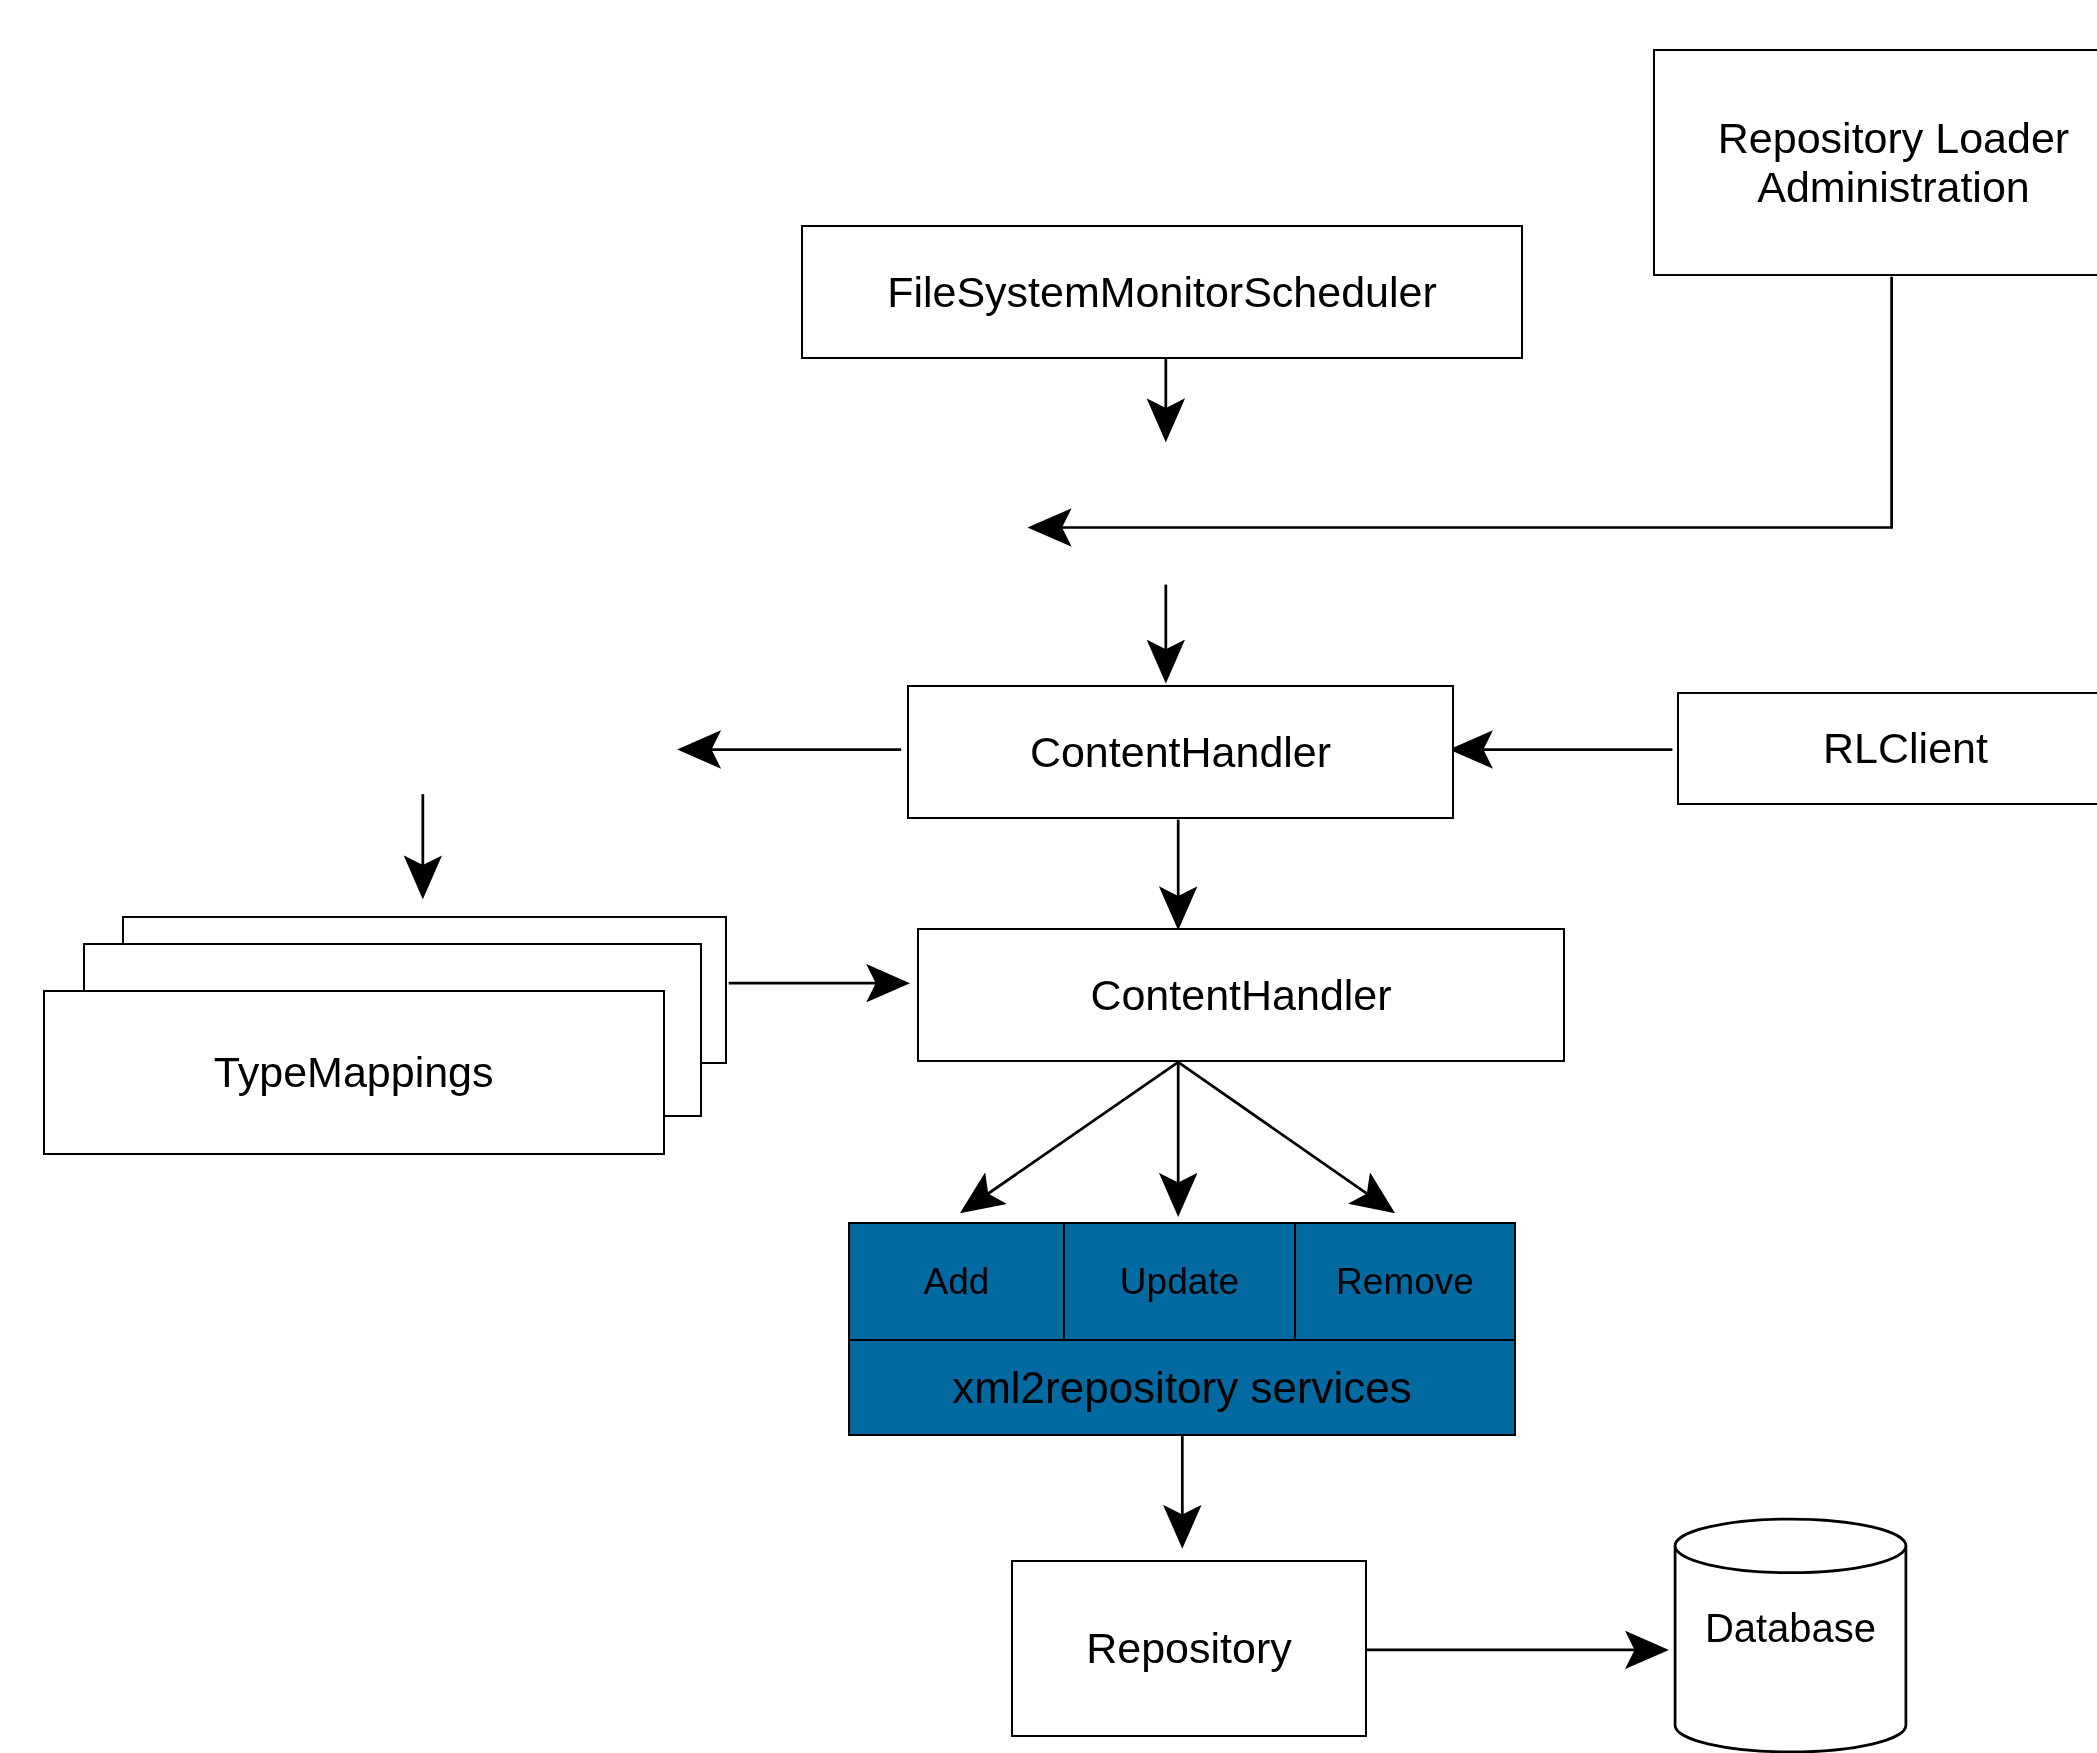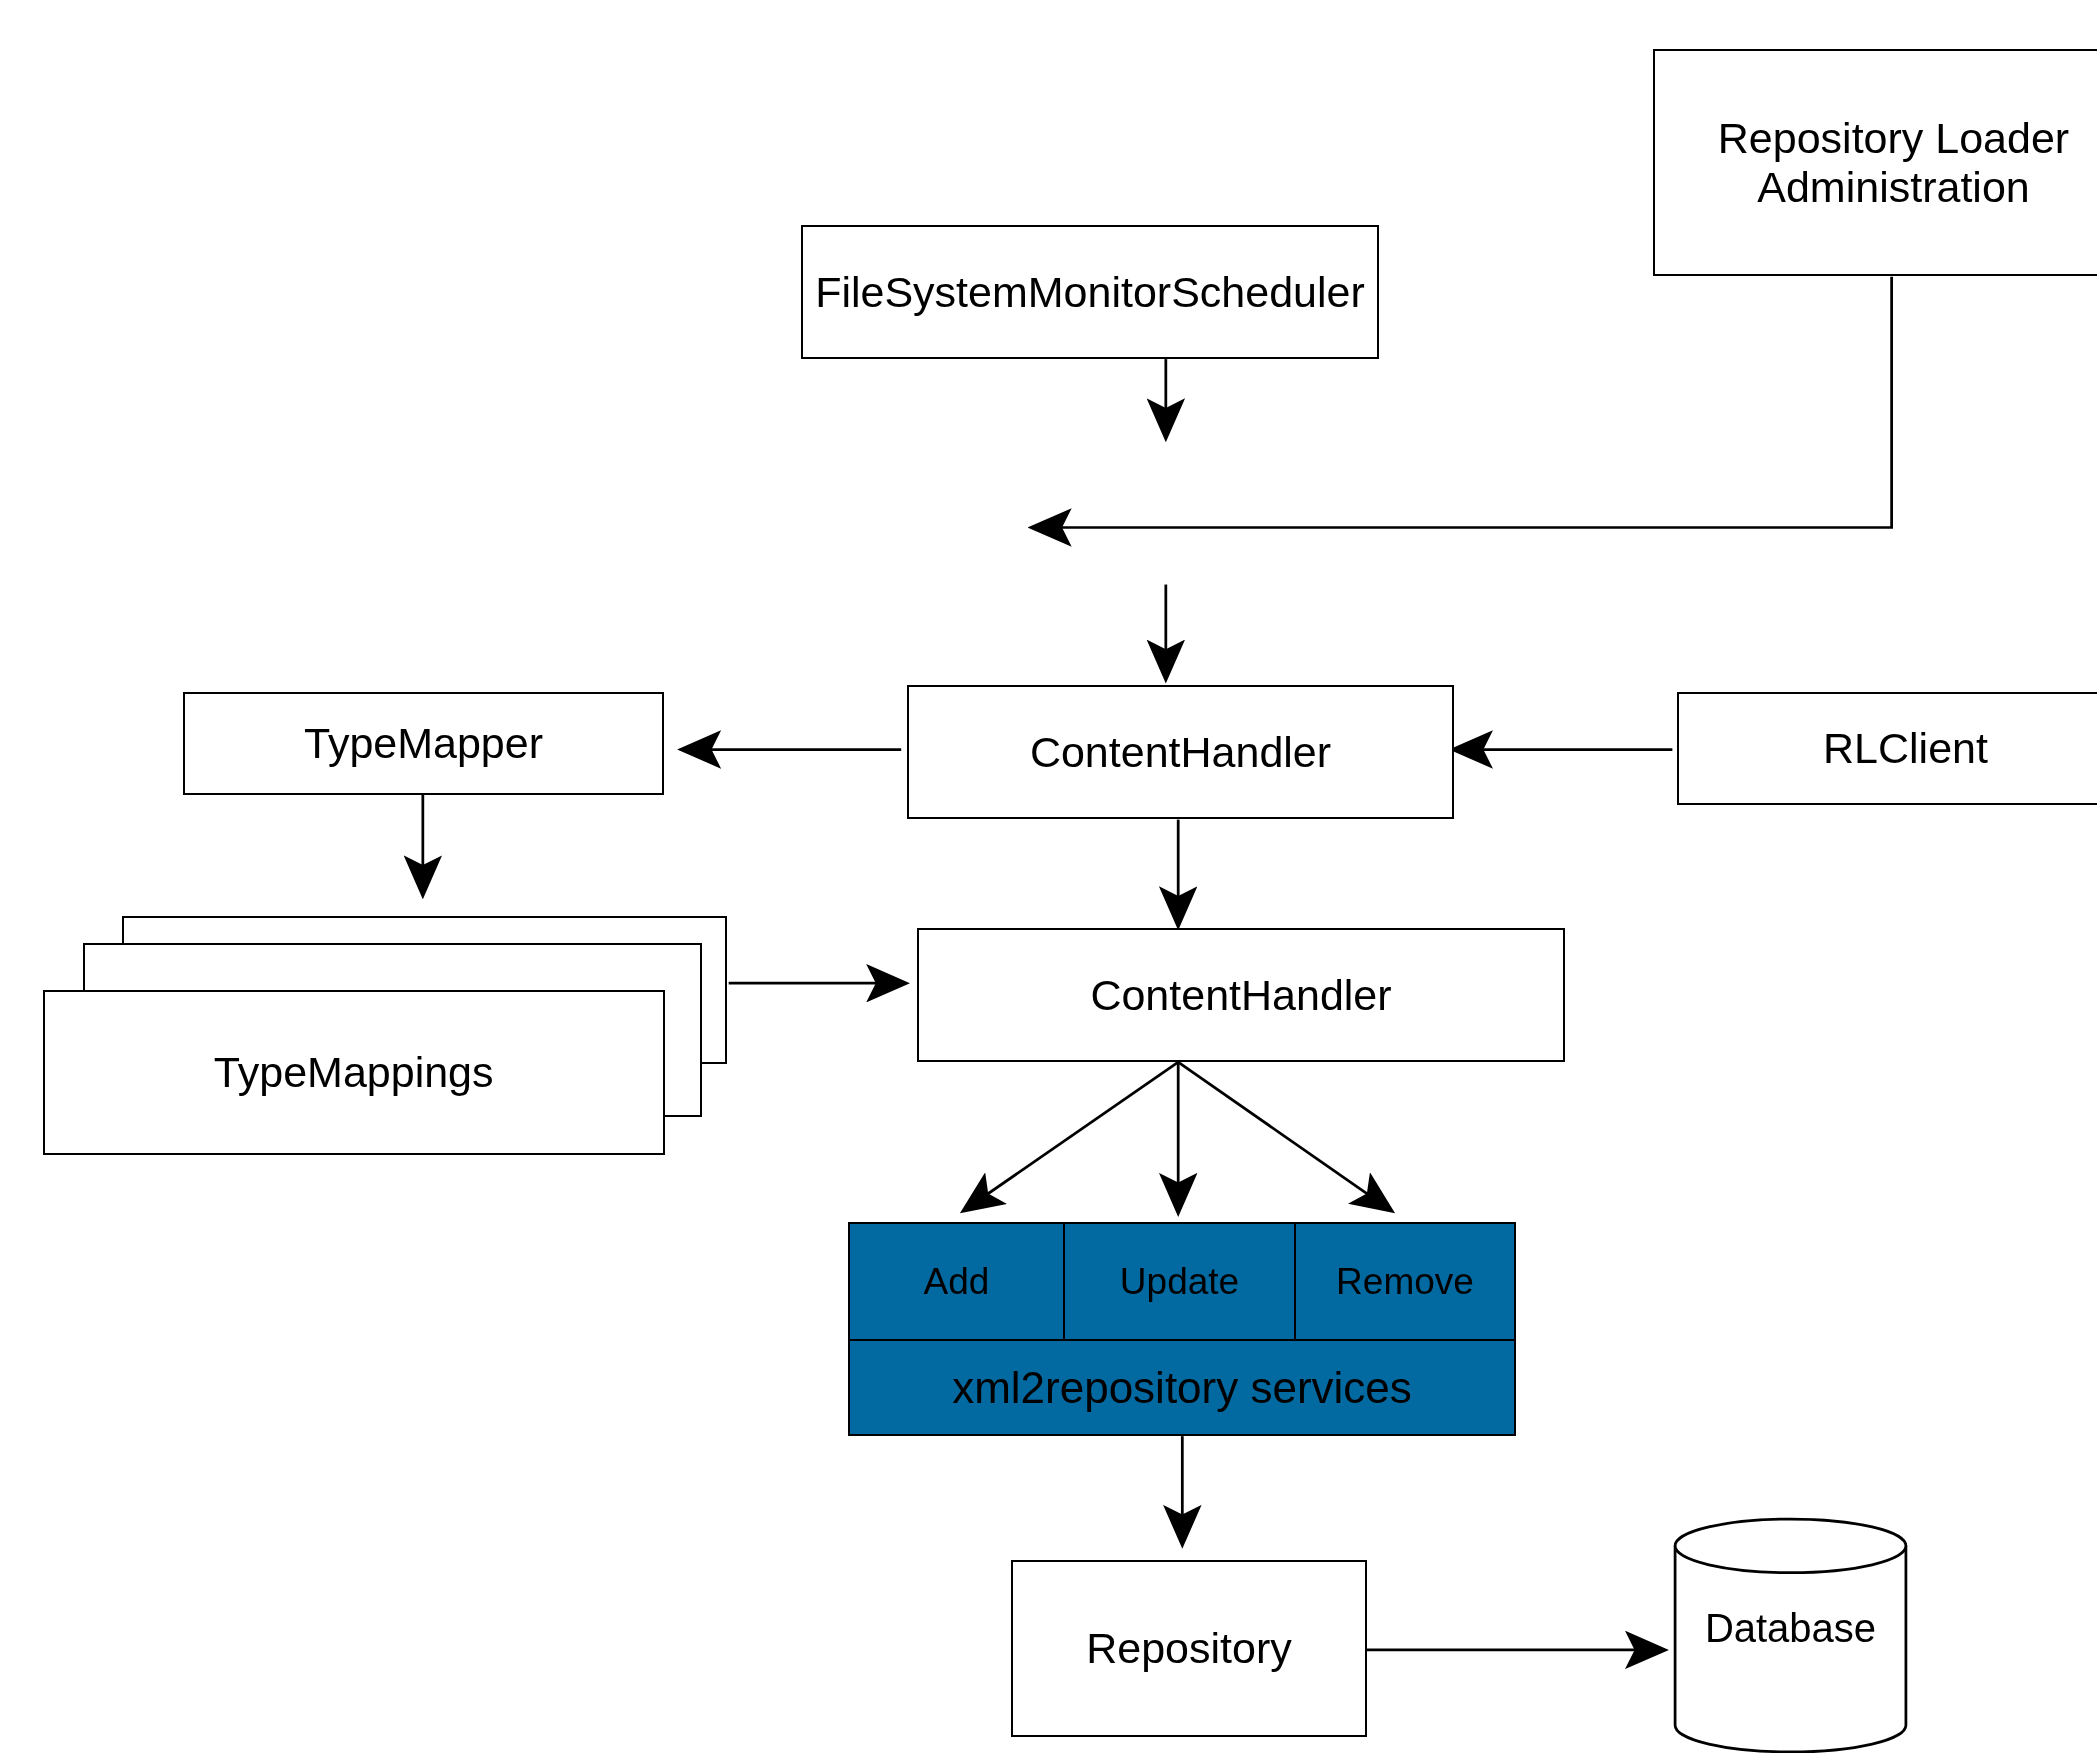--- a/index.html
+++ b/index.html
@@ -148,28 +148,25 @@
     </g>
   </svg>
 
   <div class="node f-xl" style="left:1613px; top:49px; width:481px; height:227px;">
     <span class="lbl">
       <span>Repository Loader</span><br>
       <span>Administration</span>
     </span>
   </div>
 
-  <div class="node f-xl" style="left:761px; top:225px; width:578px; height:134px;text-align:center;">
+  <div class="node f-xl" style="left:761px; top:225px; width:722px; height:134px;text-align:center;">
     <span class="lbl">FileSystemMonitorScheduler</span>
   </div>
 
 
-  <div class="node f-xl" style="left:143px; top:692px; width:481px; height:103px;">
-    <span class="lbl">TypeMapper</span>
-  </div>
 
   <div class="node f-xl" style="left:867px; top:685px; width:547px; height:134px;">
     <span class="lbl">ContentHandler</span>
   </div>
 
   <div class="node f-xl" style="left:1637px; top:692px; width:457px; height:113px;">
     <span class="lbl">RLClient</span>
   </div>
 
   <div class="stack-box" style="left:82px; top:916px; width:605px; height:148px; z-index:3;"></div>

